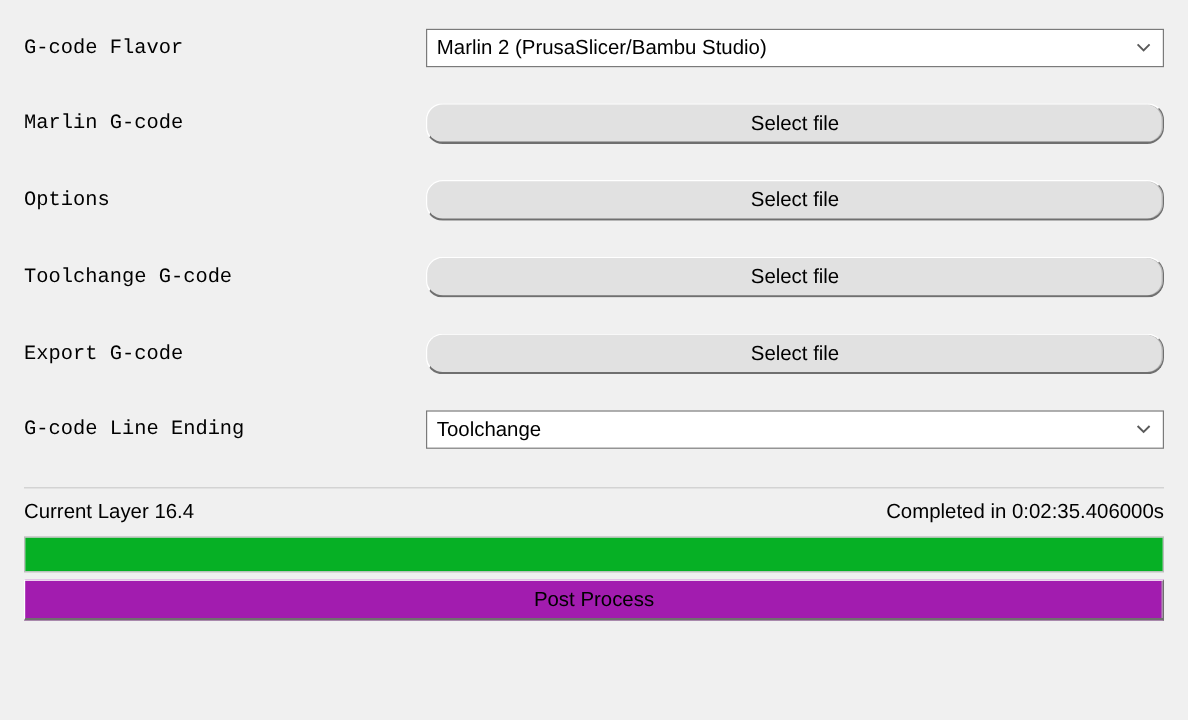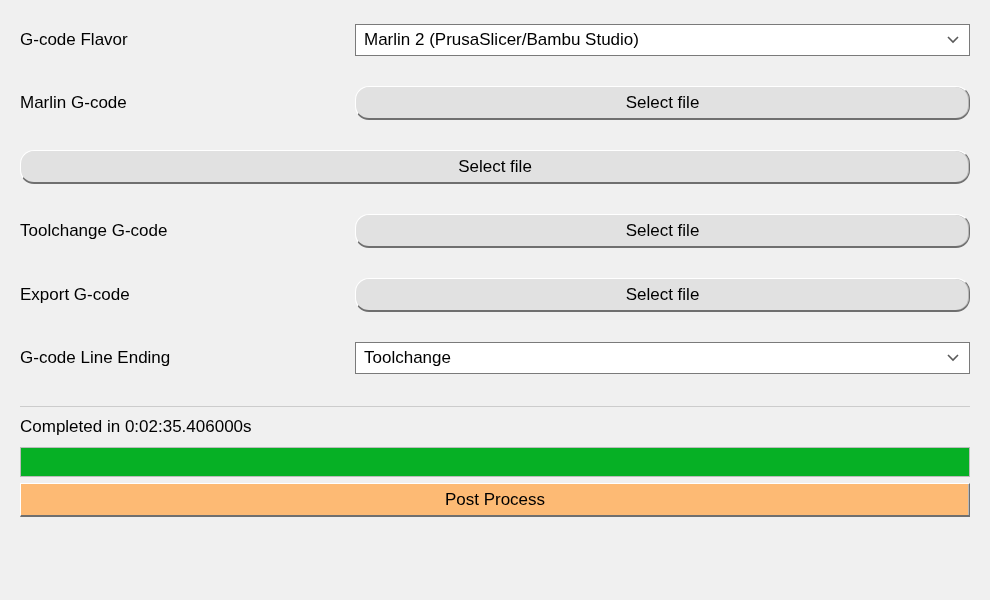--- a/index.html
+++ b/index.html
@@ -13,20 +13,21 @@
       padding: 24px 20px;
     }
     .form-row {
       display: flex;
       align-items: center;
       margin-bottom: 30px;
     }
     .form-row .label {
       width: 335px;
       flex-shrink: 0;
+      font-family: Liberation Mono, monospace;
     }
     .form-row .control {
       flex: 1;
     }
     .select-wrap {
       position: relative;
       width: 100%;
       height: 32px;
       background: #fff;
       border: 1px solid #7a7a7a;
@@ -82,21 +83,21 @@
     }
     .progress-fill {
       position: absolute;
       left: 0; top: 0; bottom: 0;
       width: 100%;
       background: #06b025;
     }
     .big-btn {
       width: 100%;
       height: 34px;
-      background: #fdba74;
+      background: #a21caf;
       border-top: 1px solid #fff;
       border-left: 1px solid #fff;
       border-right: 1px solid #6f6f6f;
       border-bottom: 2px solid #6f6f6f;
       box-shadow: inset -1px 0 0 #b9b9b9;
       font: inherit;
       cursor: pointer;
       text-align: center;
       color: #000;
     }
@@ -124,20 +125,21 @@
 
 <div class="form-row">
   <div class="label">Marlin G-code</div>
   <div class="control">
     <button class="btn">Select file</button>
   </div>
 </div>
 
 
 <div class="form-row">
+  <div class="label">Options</div>
   <div class="control">
     <button class="btn">Select file</button>
   </div>
 </div>
 
 
 <div class="form-row">
   <div class="label">Toolchange G-code</div>
   <div class="control">
     <button class="btn">Select file</button>
@@ -163,20 +165,21 @@
             <polyline points="1,1 6,6 11,1" fill="none" stroke="#5a5a5a" stroke-width="1.6"></polyline>
           </svg>
       </span>
     </div>
   </div>
 </div>
 
 <div class="hr"></div>
 
 <div class="status-row">
+  <span>Current Layer 16.4</span>
   <span>Completed in 0:02:35.406000s</span>
 </div>
 
 <div class="progress">
   <div class="progress-fill" style="width: 100%;"></div>
 </div>
 
 <button class="big-btn">Post Process</button>
 
 

